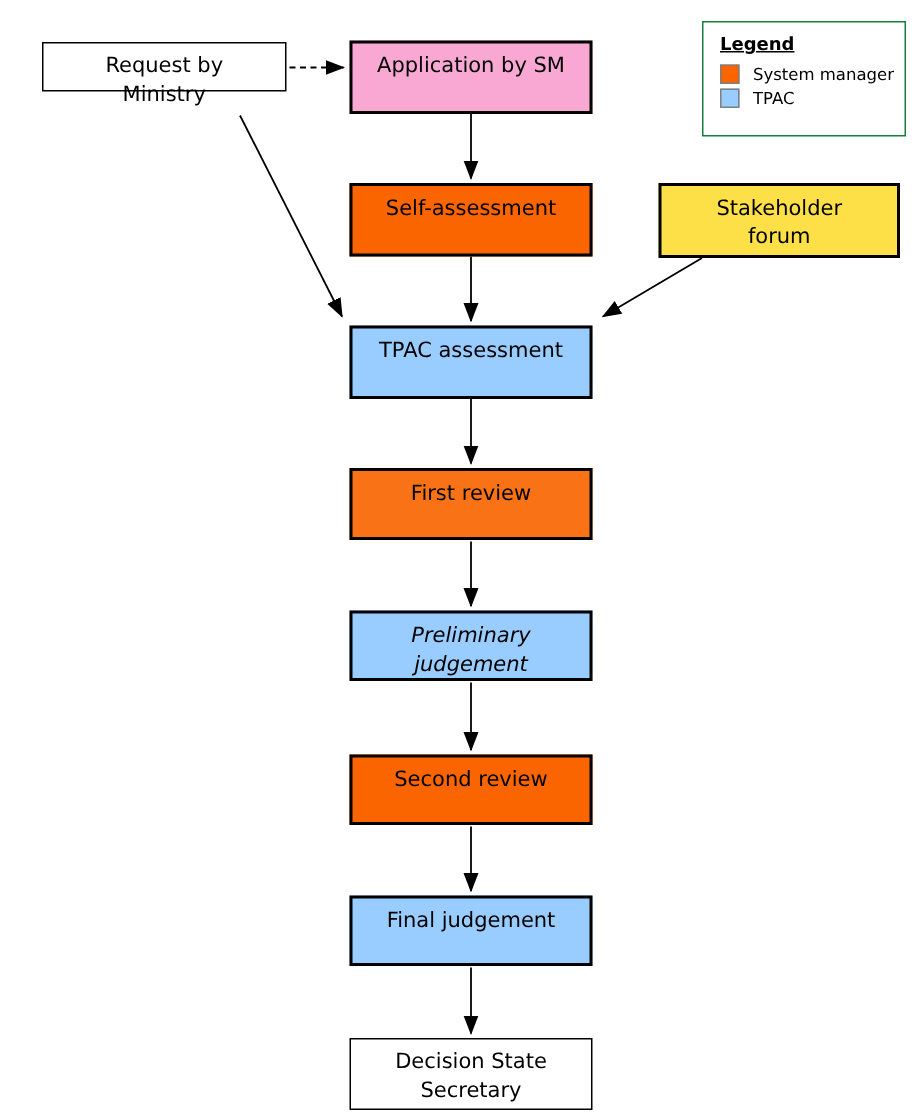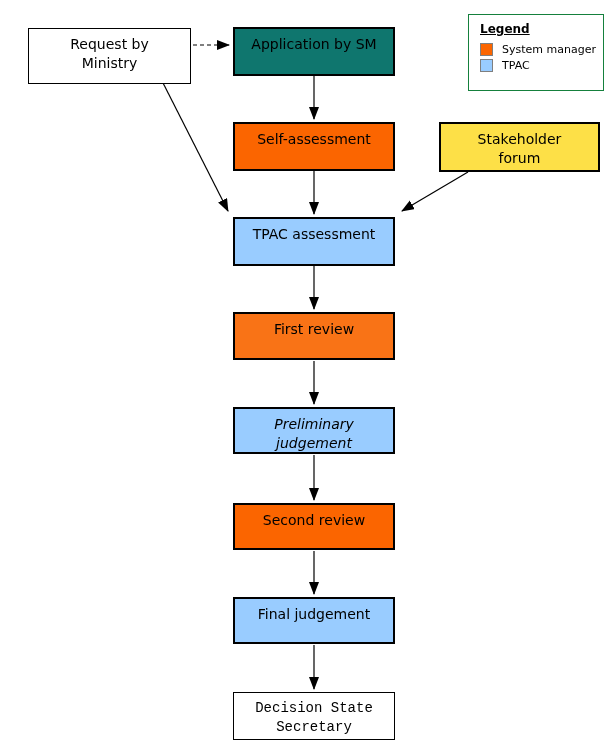--- a/index.html
+++ b/index.html
@@ -82,42 +82,42 @@
     <line x1="314" y1="171" x2="314" y2="214" stroke="#000000" stroke-width="1.2" marker-end="url(#arrowhead)"></line>
     <line x1="160" y1="77" x2="228" y2="211" stroke="#000000" stroke-width="1.2" marker-end="url(#arrowhead)"></line>
     <line x1="468" y1="172" x2="402" y2="211" stroke="#000000" stroke-width="1.2" marker-end="url(#arrowhead)"></line>
     <line x1="314" y1="266" x2="314" y2="309" stroke="#000000" stroke-width="1.2" marker-end="url(#arrowhead)"></line>
     <line x1="314" y1="361" x2="314" y2="404" stroke="#000000" stroke-width="1.2" marker-end="url(#arrowhead)"></line>
     <line x1="314" y1="455" x2="314" y2="500" stroke="#000000" stroke-width="1.2" marker-end="url(#arrowhead)"></line>
     <line x1="314" y1="551" x2="314" y2="594" stroke="#000000" stroke-width="1.2" marker-end="url(#arrowhead)"></line>
     <line x1="314" y1="645" x2="314" y2="689" stroke="#000000" stroke-width="1.2" marker-end="url(#arrowhead)"></line>
   </svg>
 
-  <div class="node plain" style="left:28px; top:28px; width:163px; height:56px;">Request by
+  <div class="node plain" style="left:28px; top:28px; width:163px; height:33px;">Request by
 Ministry</div>
 
-  <div class="node" style="left: 233px; top: 27px; width: 162px; height: 49px; background-color: #0f766e;">Application by SM</div>
+  <div class="node" style="left: 233px; top: 27px; width: 162px; height: 49px; background-color: #f9a8d4;">Application by SM</div>
 
   <div class="node" style="left: 233px; top: 122px; width: 162px; height: 49px; background-color: rgb(251, 101, 0);">Self-assessment</div>
 
   <div class="node" style="left: 439px; top: 122px; width: 161px; height: 50px; background-color: #fde047;">Stakeholder
 forum</div>
 
   <div class="node" style="left: 233px; top: 217px; width: 162px; height: 49px; background-color: rgb(153, 204, 255);">TPAC assessment</div>
 
   <div class="node" style="left: 233px; top: 312px; width: 162px; height: 48px; background-color: #f97316;">First review</div>
 
   <div class="node" style="left: 233px; top: 407px; width: 162px; height: 47px; background-color: rgb(153, 204, 255); font-style: italic;">Preliminary
 judgement</div>
 
   <div class="node" style="left: 233px; top: 503px; width: 162px; height: 47px; background-color: rgb(251, 101, 0);">Second review</div>
 
   <div class="node" style="left: 233px; top: 597px; width: 162px; height: 47px; background-color: rgb(153, 204, 255);">Final judgement</div>
 
-  <div class="node plain" style="left:233px; top:692px; width:162px; height:48px;font-family:Liberation Mono, monospace;">Decision State
+  <div class="node plain" style="left:233px; top:692px; width:162px; height:48px;">Decision State
 Secretary</div>
 
   <div class="legend">
     <div class="legend-title">Legend</div>
     <div class="legend-item">
       <span class="legend-swatch" style="background-color: rgb(251, 101, 0);"></span>
       <span class="legend-label">System manager</span>
     </div>
     <div class="legend-item">
       <span class="legend-swatch" style="background-color: rgb(153, 204, 255);"></span>

